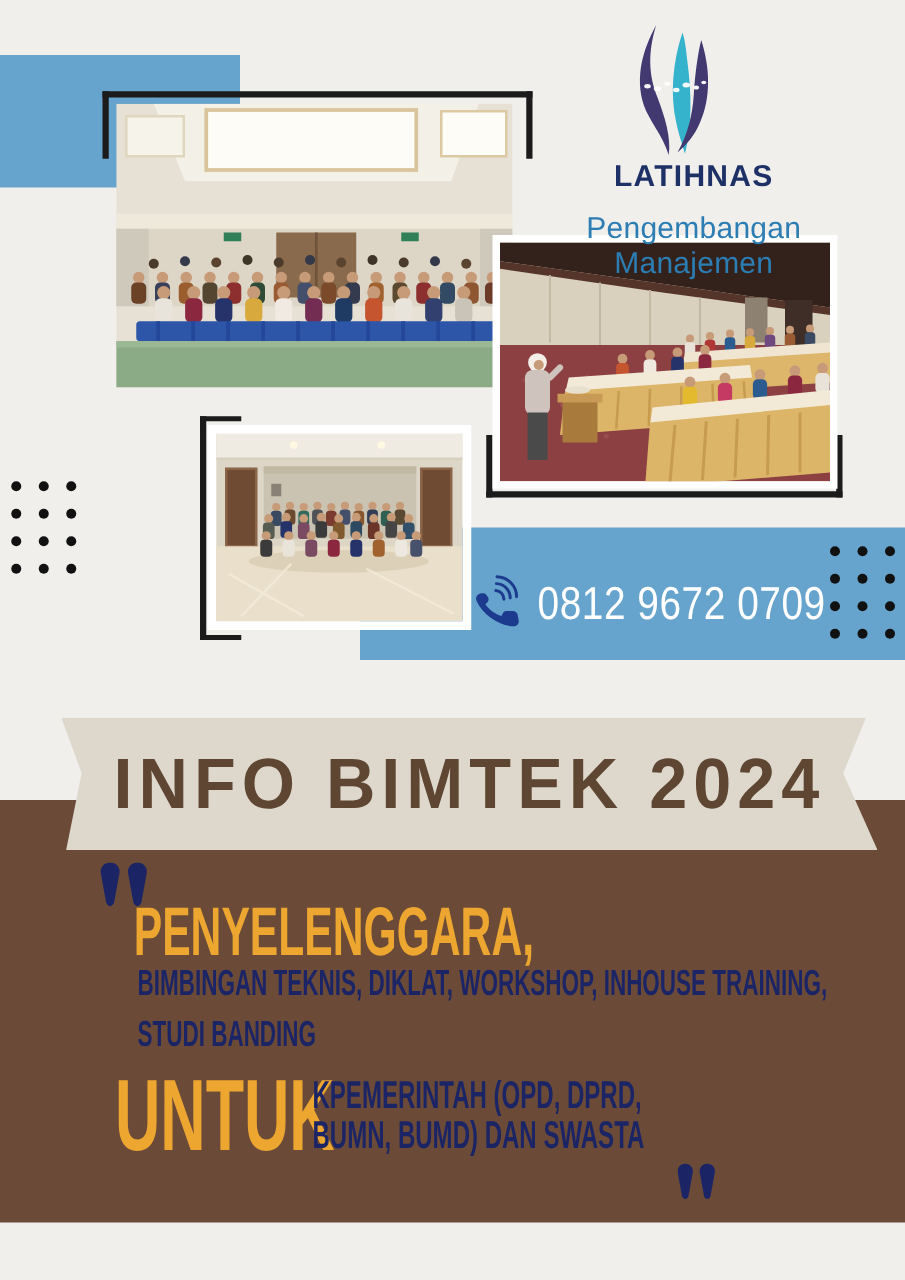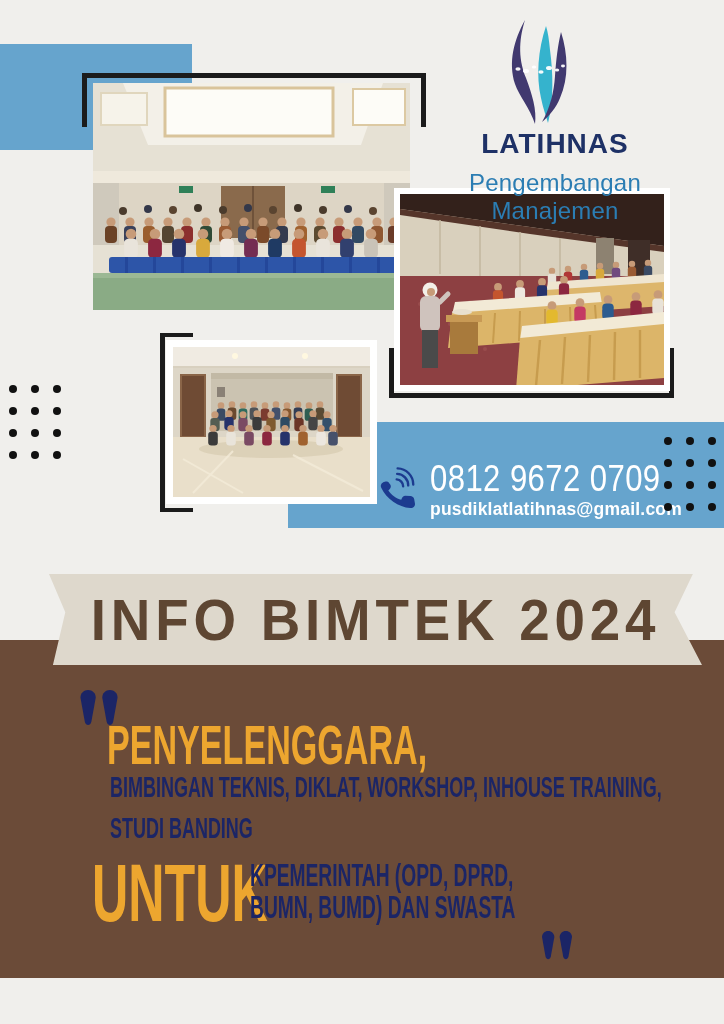--- a/index.html
+++ b/index.html
@@ -35,26 +35,26 @@
 
   
   .dots{ display:grid; grid-template-columns:repeat(3,8px); grid-auto-rows:8px; column-gap:14px; row-gap:14px; }
   .dots span{ width:8px; height:8px; border-radius:50%; background:#111; }
   .dots-left{ left:9px; top:385px; }
   .dots-right{ left:664px; top:437px; }
 
   
   .logo-mark{ left:504px; top:20px; width:70px; height:106px; }
   .logo-name{ left:430px; top:128px; width:250px; text-align:center; color:var(--logo-navy,#1e3166);
-              font-size:28px; font-weight:700; letter-spacing:1px; }
+              font-size:24px; font-weight:700; letter-spacing:1px; }
   .logo-tagline{ left:405px; top:169px; width:300px; text-align:center; color:var(--tagline-blue,#2b7db3);
                  font-size:24px; font-weight:500; letter-spacing:.2px; }
 
   
-  .ribbon{ left:49px; top:574px; width:653px; height:91px; background:var(--cream,#ded8cc);
+  .ribbon{ left:49px; top:574px; width:653px; height:106px; background:var(--cream,#ded8cc);
            clip-path:polygon(0% 0%, 98.6% 0%, 95.8% 42%, 100% 100%, 0.6% 100%, 2.5% 42%);
            display:flex; align-items:center; justify-content:center;
            filter:drop-shadow(0 3px 3px rgba(0,0,0,.18)); }
   .ribbon-title{ color:var(--title-brown,#5e4632); font-size:57px; font-weight:800; letter-spacing:5px;
                  white-space:nowrap; transform:scaleX(.96); }
 
   
   .brown-section{ left:0; top:640px; width:724px; height:338px; background:var(--brown,#6b4b38); }
   .quote{ width:42px; height:36px; }
   .quote-open{ left:78px; top:690px; }
@@ -260,21 +260,20 @@
       <svg class="phone-icon" viewBox="0 -6 46 50">
         <g style="stroke:var(--phone-icon-blue,#1c3b8f)" stroke-width="2.6" fill="none" stroke-linecap="round">
           <path d="M27.5 15 a7.5 7.5 0 0 0 -7 -7.5"></path>
           <path d="M33 14 a12.5 12.5 0 0 0 -12 -12.5"></path>
           <path d="M38.5 13 a17.5 17.5 0 0 0 -17 -17.5"></path>
         </g>
         <path style="fill:var(--phone-icon-blue,#1c3b8f)" transform="rotate(-10 20 22)" d="M10 8 C6 8 4 11 5 14 C8 26 20 38 32 41 C35 42 38 40 38 37 L38 32 C38 30 36.5 28.5 34.5 28 L29 27 C27.5 26.7 26 27.5 25 29 L24 30.5 C19 28 14 23 12 18 L13.5 17 C15 16 15.8 14.3 15.4 12.6 L14 9.8 C13.4 8.6 11.8 8 10 8 Z"></path>
       </svg>
       <div>
         <div class="phone-number">0812 9672 0709</div>
-        <div class="email">pusdiklatlatihnas@gmail.com</div>
       </div>
     </div>
   </div>
 
   <div class="abs photo photo3" role="img" aria-label="Group photo of participants in a hotel hall">
     <svg viewBox="0 0 197 150" preserveAspectRatio="none">
       <rect width="197" height="150" fill="#ddd6c7"></rect>
       <rect x="0" y="0" width="197" height="20" fill="#f0ebe2"></rect>
       <line x1="0" y1="20" x2="197" y2="20" stroke="#d8d0bf" stroke-width="2"></line>
       <circle cx="62" cy="9" r="3" fill="#fff8e0"></circle>

